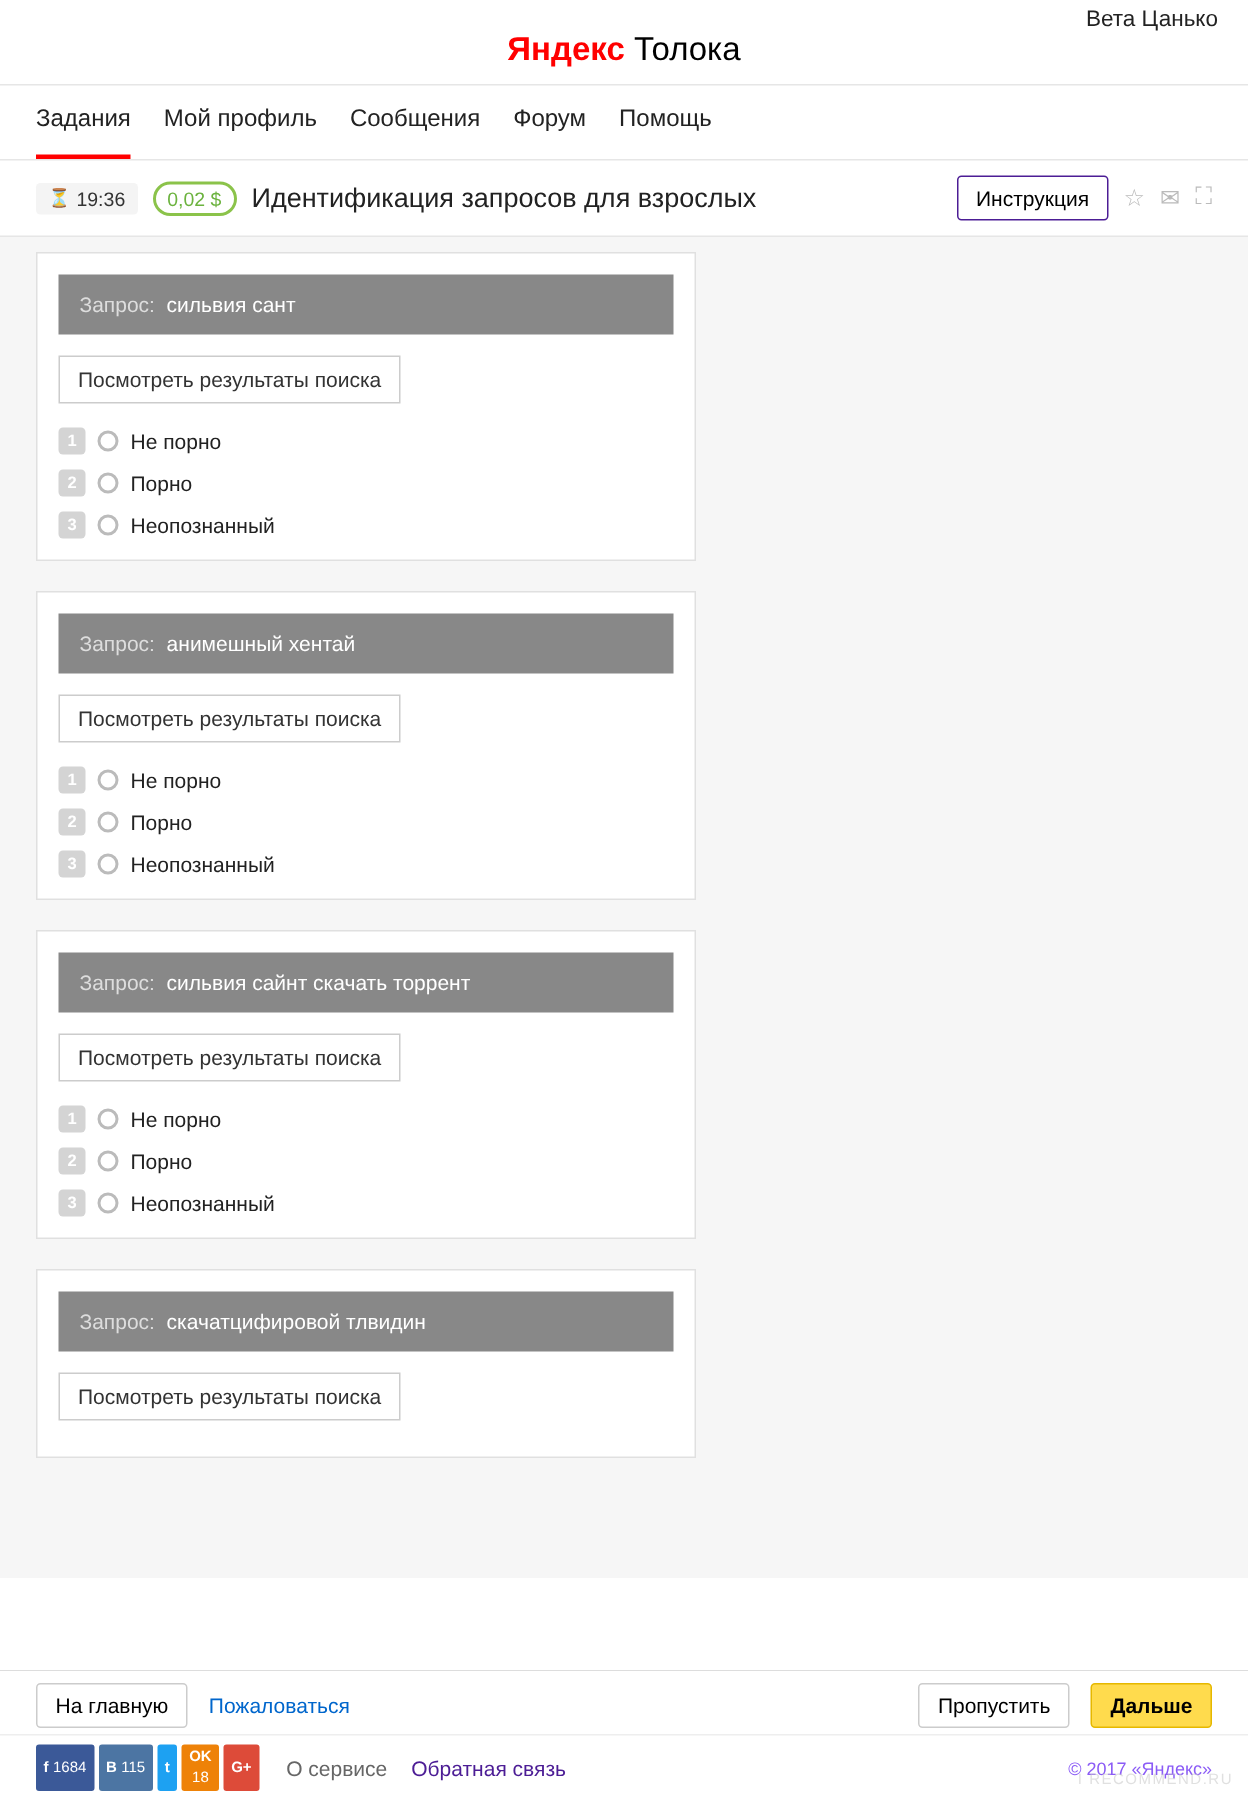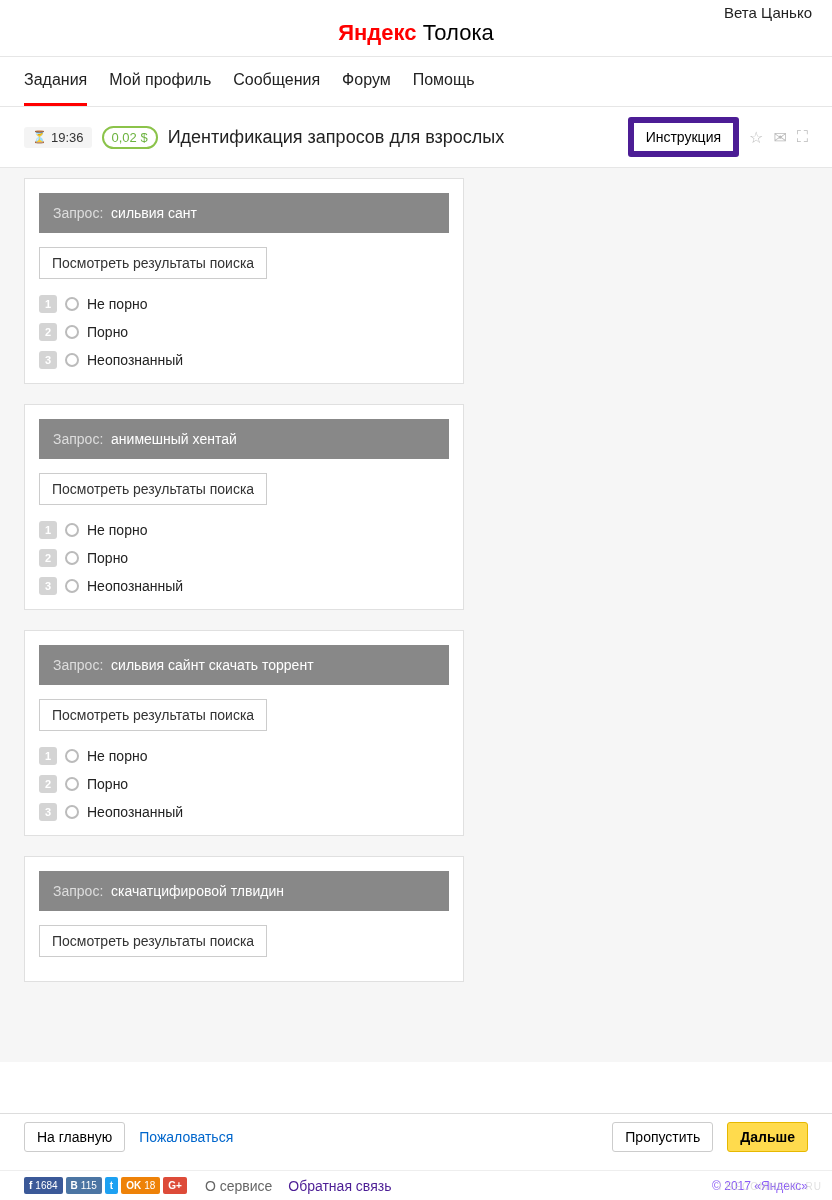--- a/index.html
+++ b/index.html
@@ -17,41 +17,41 @@
 .avatar { width: 34px; height: 34px; border-radius: 50%; background: #e8e8e8; }
 .username { position: absolute; top: 4px; right: 20px; font-size: 15px; color: #222; }
 .nav { display: flex; gap: 22px; padding: 14px 24px 0; border-bottom: 1px solid #e6e6e6; }
 .nav-item { padding-bottom: 14px; font-size: 16px; color: #222; cursor: pointer; }
 .nav-item.active { border-bottom: 3px solid #ff0000; }
 .taskbar { display: flex; align-items: center; padding: 10px 24px; gap: 10px; border-bottom: 1px solid #e6e6e6; }
 .timer { display: flex; align-items: center; gap: 4px; background: #f4f4f4; border-radius: 3px; padding: 3px 8px; font-size: 13px; }
 .hourglass { font-size: 12px; }
 .price { border: 2px solid #8bc34a; color: #6cb33f; font-weight: normal; border-radius: 12px; padding: 2px 8px; font-size: 13px; }
 .task-title { font-size: 18px; color: #222; flex: 1; }
-.instruction-btn { background: #fff; border: 6px solid #4c1d95; padding: 6px 12px; border-radius: 3px; font-size: 14px; cursor: pointer; }
+.instruction-btn { background: #fff; border: 1px solid #4c1d95; padding: 6px 12px; border-radius: 3px; font-size: 14px; cursor: pointer; }
 .taskbar-icons { display: flex; gap: 10px; color: #bbb; font-size: 16px; }
 .content { background: #f6f6f6; padding: 10px 24px 60px; min-height: 860px; }
 .task-card { background: #fff; border: 1px solid #e0e0e0; margin-bottom: 20px; padding: 14px; max-width: 440px; }
 .query-header { background: #888; color: #fff; padding: 12px 14px; font-size: 14px; margin-bottom: 14px; }
 .query-header .lbl { color: #ddd; }
 .search-link { display: inline-block; border: 1px solid #ccc; padding: 7px 12px; font-size: 14px; margin-bottom: 10px; cursor: pointer; }
 .options { display: flex; flex-direction: column; gap: 10px; margin-top: 6px; }
 .option { display: flex; align-items: center; gap: 8px; }
 .num-badge { background: #d4d4d4; color: #fff; border-radius: 3px; width: 18px; height: 18px; display: inline-flex; align-items: center; justify-content: center; font-size: 11px; font-weight: bold; }
 .radio { width: 14px; height: 14px; border: 2px solid #bbb; border-radius: 50%; display: inline-block; }
 .option-label { font-size: 14px; color: #222; }
 .bottombar { position: fixed; bottom: 40px; left: 0; width: 832px; background: #fff; border-top: 1px solid #ddd; display: flex; align-items: center; padding: 8px 24px; gap: 14px; }
 .btn { border: 1px solid #ccc; background: #fff; padding: 6px 12px; border-radius: 3px; font-size: 14px; cursor: pointer; }
 .btn.primary { background: #ffdb4d; border-color: #e6b800; font-weight: bold; }
 .link { color: #0066cc; font-size: 14px; cursor: pointer; }
 .bottombar .spacer { flex: 1; }
 .footer { position: fixed; bottom: 0; left: 0; width: 832px; background: #fff; padding: 6px 24px; display: flex; align-items: center; gap: 8px; font-size: 12px; border-top: 1px solid #eee; }
 .social { display: flex; gap: 3px; }
 .sbtn { color: #fff; font-size: 10px; padding: 3px 5px; display: inline-flex; align-items: center; gap: 3px; border-radius: 2px; }
-.fb { background: #3b5998; } .vk { background: #4c75a3; } .tw { background: #1da1f2; } .ok { background: #ee8208; } .gp { background: #dd4b39; }
+.fb { background: #3b5998; } .vk { background: #4c75a3; } .tw { background: #1da1f2; } .ok { background: #ee8208; flex-direction: column; } .gp { background: #dd4b39; }
 .footer .links { display: flex; gap: 16px; margin-left: 10px; }
 .footer .copy { margin-left: auto; color: #8b5cf6; }
 .watermark { position: fixed; bottom: 8px; right: 10px; color: #ccc; font-size: 10px; letter-spacing: 1px; opacity: 0.6; }
 </style>
 </head>
 <body>
 
 <div class="username">Вета Цанько</div>
 
 <div class="header">

